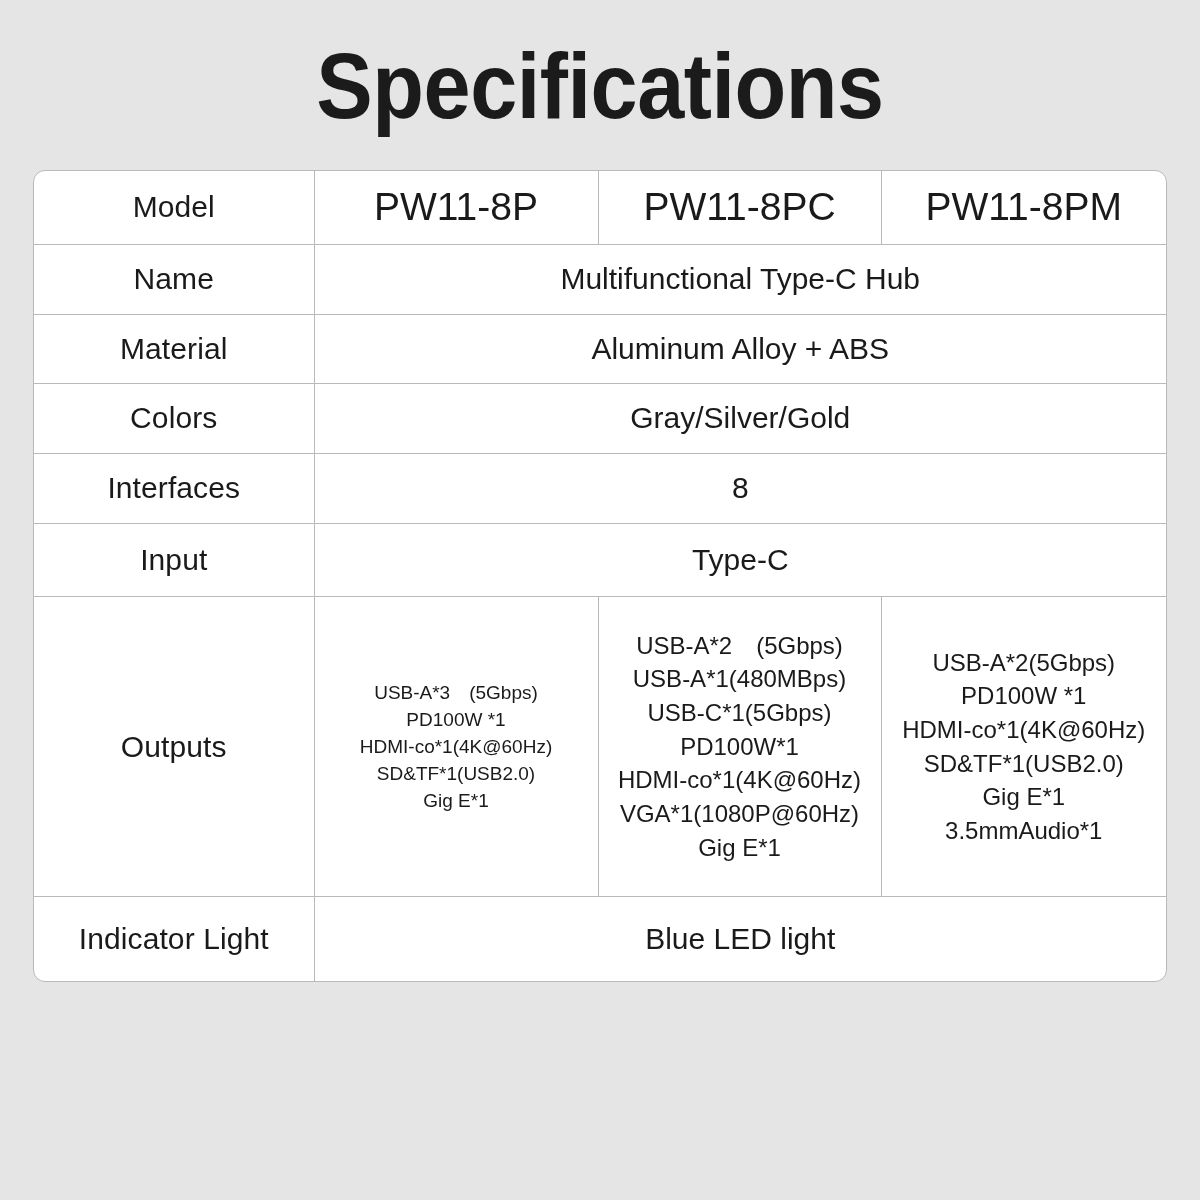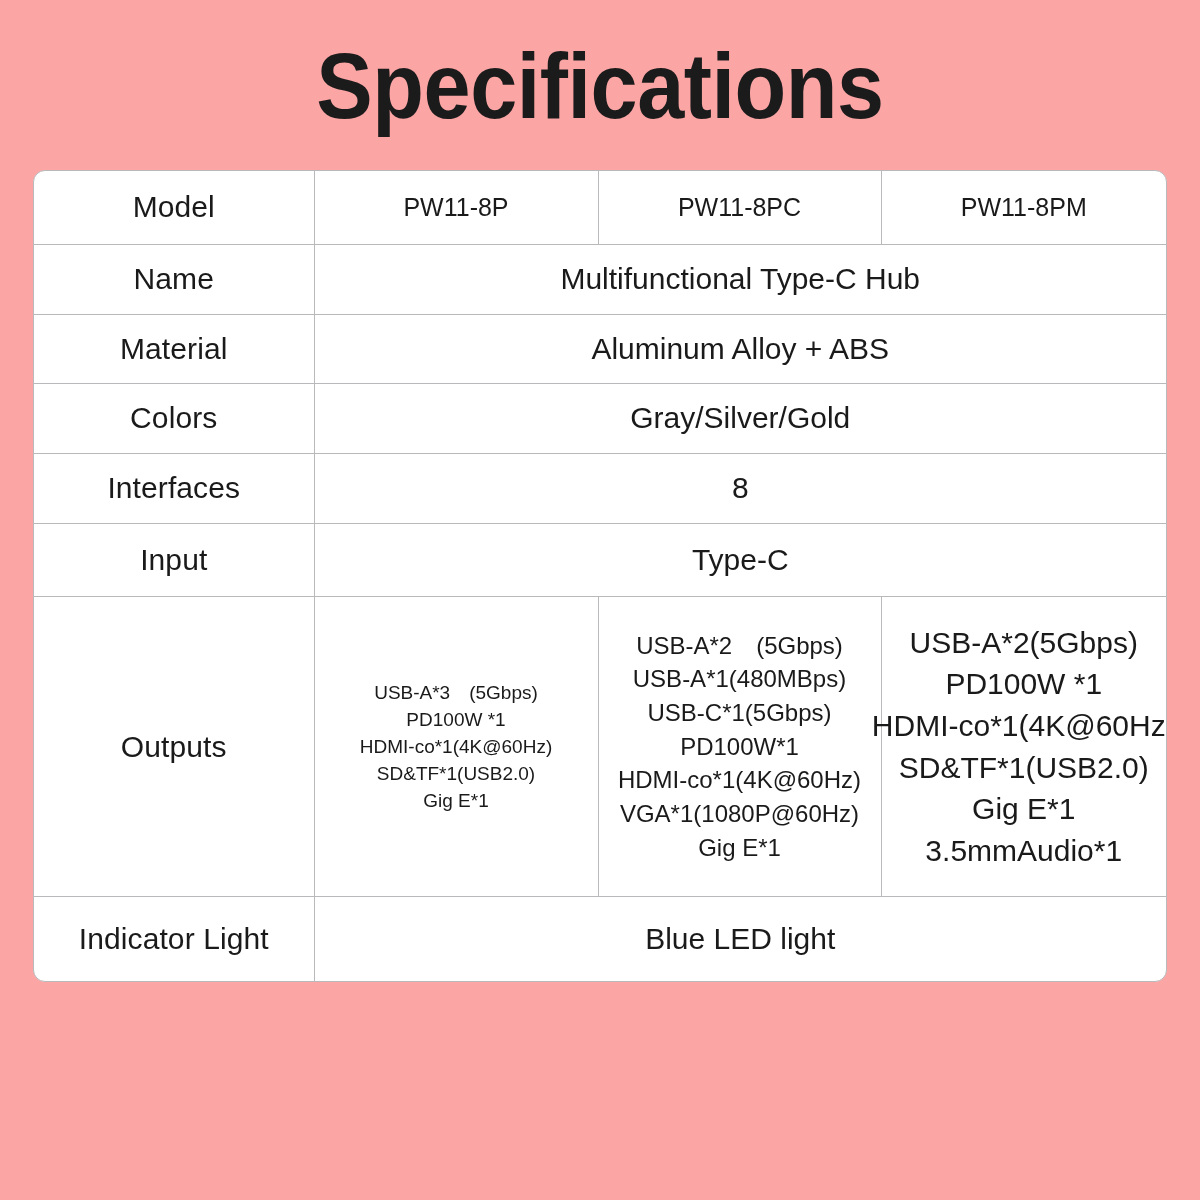--- a/index.html
+++ b/index.html
@@ -11,21 +11,21 @@
     width: 1200px;
     height: 1200px;
     font-family: "Liberation Sans", "DejaVu Sans", sans-serif;
     color: #1a1a1a;
     overflow: hidden;
   }
   .page {
     position: relative;
     width: 1200px;
     height: 1200px;
-    background: #fca5a5;
+    background: #e5e5e5;
     box-sizing: border-box;
   }
 
   
   .title {
     position: absolute;
     top: 36px;
     left: 0;
     width: 1200px;
     text-align: center;
@@ -80,21 +80,21 @@
     font-size: 30px;
     color: #1a1a1a;
     letter-spacing: 0.1px;
   }
   .label-cell.small { font-size: 28px; }
 
   .val-cell {
     font-size: 30px;
     color: #1a1a1a;
   }
-  .model-cell { font-size: 25px; }
+  .model-cell { font-size: 39px; }
 
   .r-model     { height: 73px; }
   .r-name      { height: 70px; }
   .r-material  { height: 69px; }
   .r-colors    { height: 69px; }
   .r-interfaces{ height: 70px; }
   .r-input     { height: 73px; }
   .r-outputs   { height: 299px; }
   .r-indicator { height: 84px; }
   .r-cable     { height: 82px; }
@@ -108,21 +108,21 @@
     justify-content: center;
     gap: 2px;
     line-height: 1.32;
   }
   .out-list .out-line {
     font-size: 19px;
     white-space: nowrap;
     color: #1a1a1a;
   }
   .out-col-b .out-line { font-size: 24px; }
-  .out-col-c .out-line { font-size: 30px; }
+  .out-col-c .out-line { font-size: 24px; }
 </style>
 </head>
 <body>
 
 <div class="page">
 
   <div class="title">Specifications</div>
 
   <div class="spec-table-wrap">
     <table class="spec-table">

